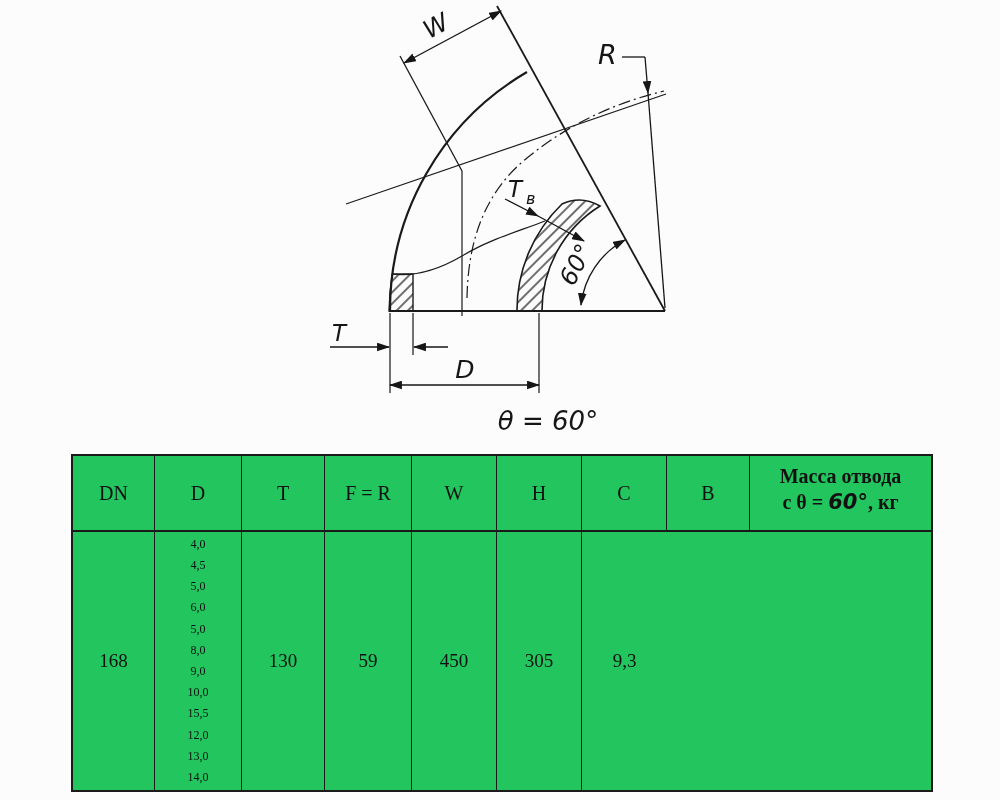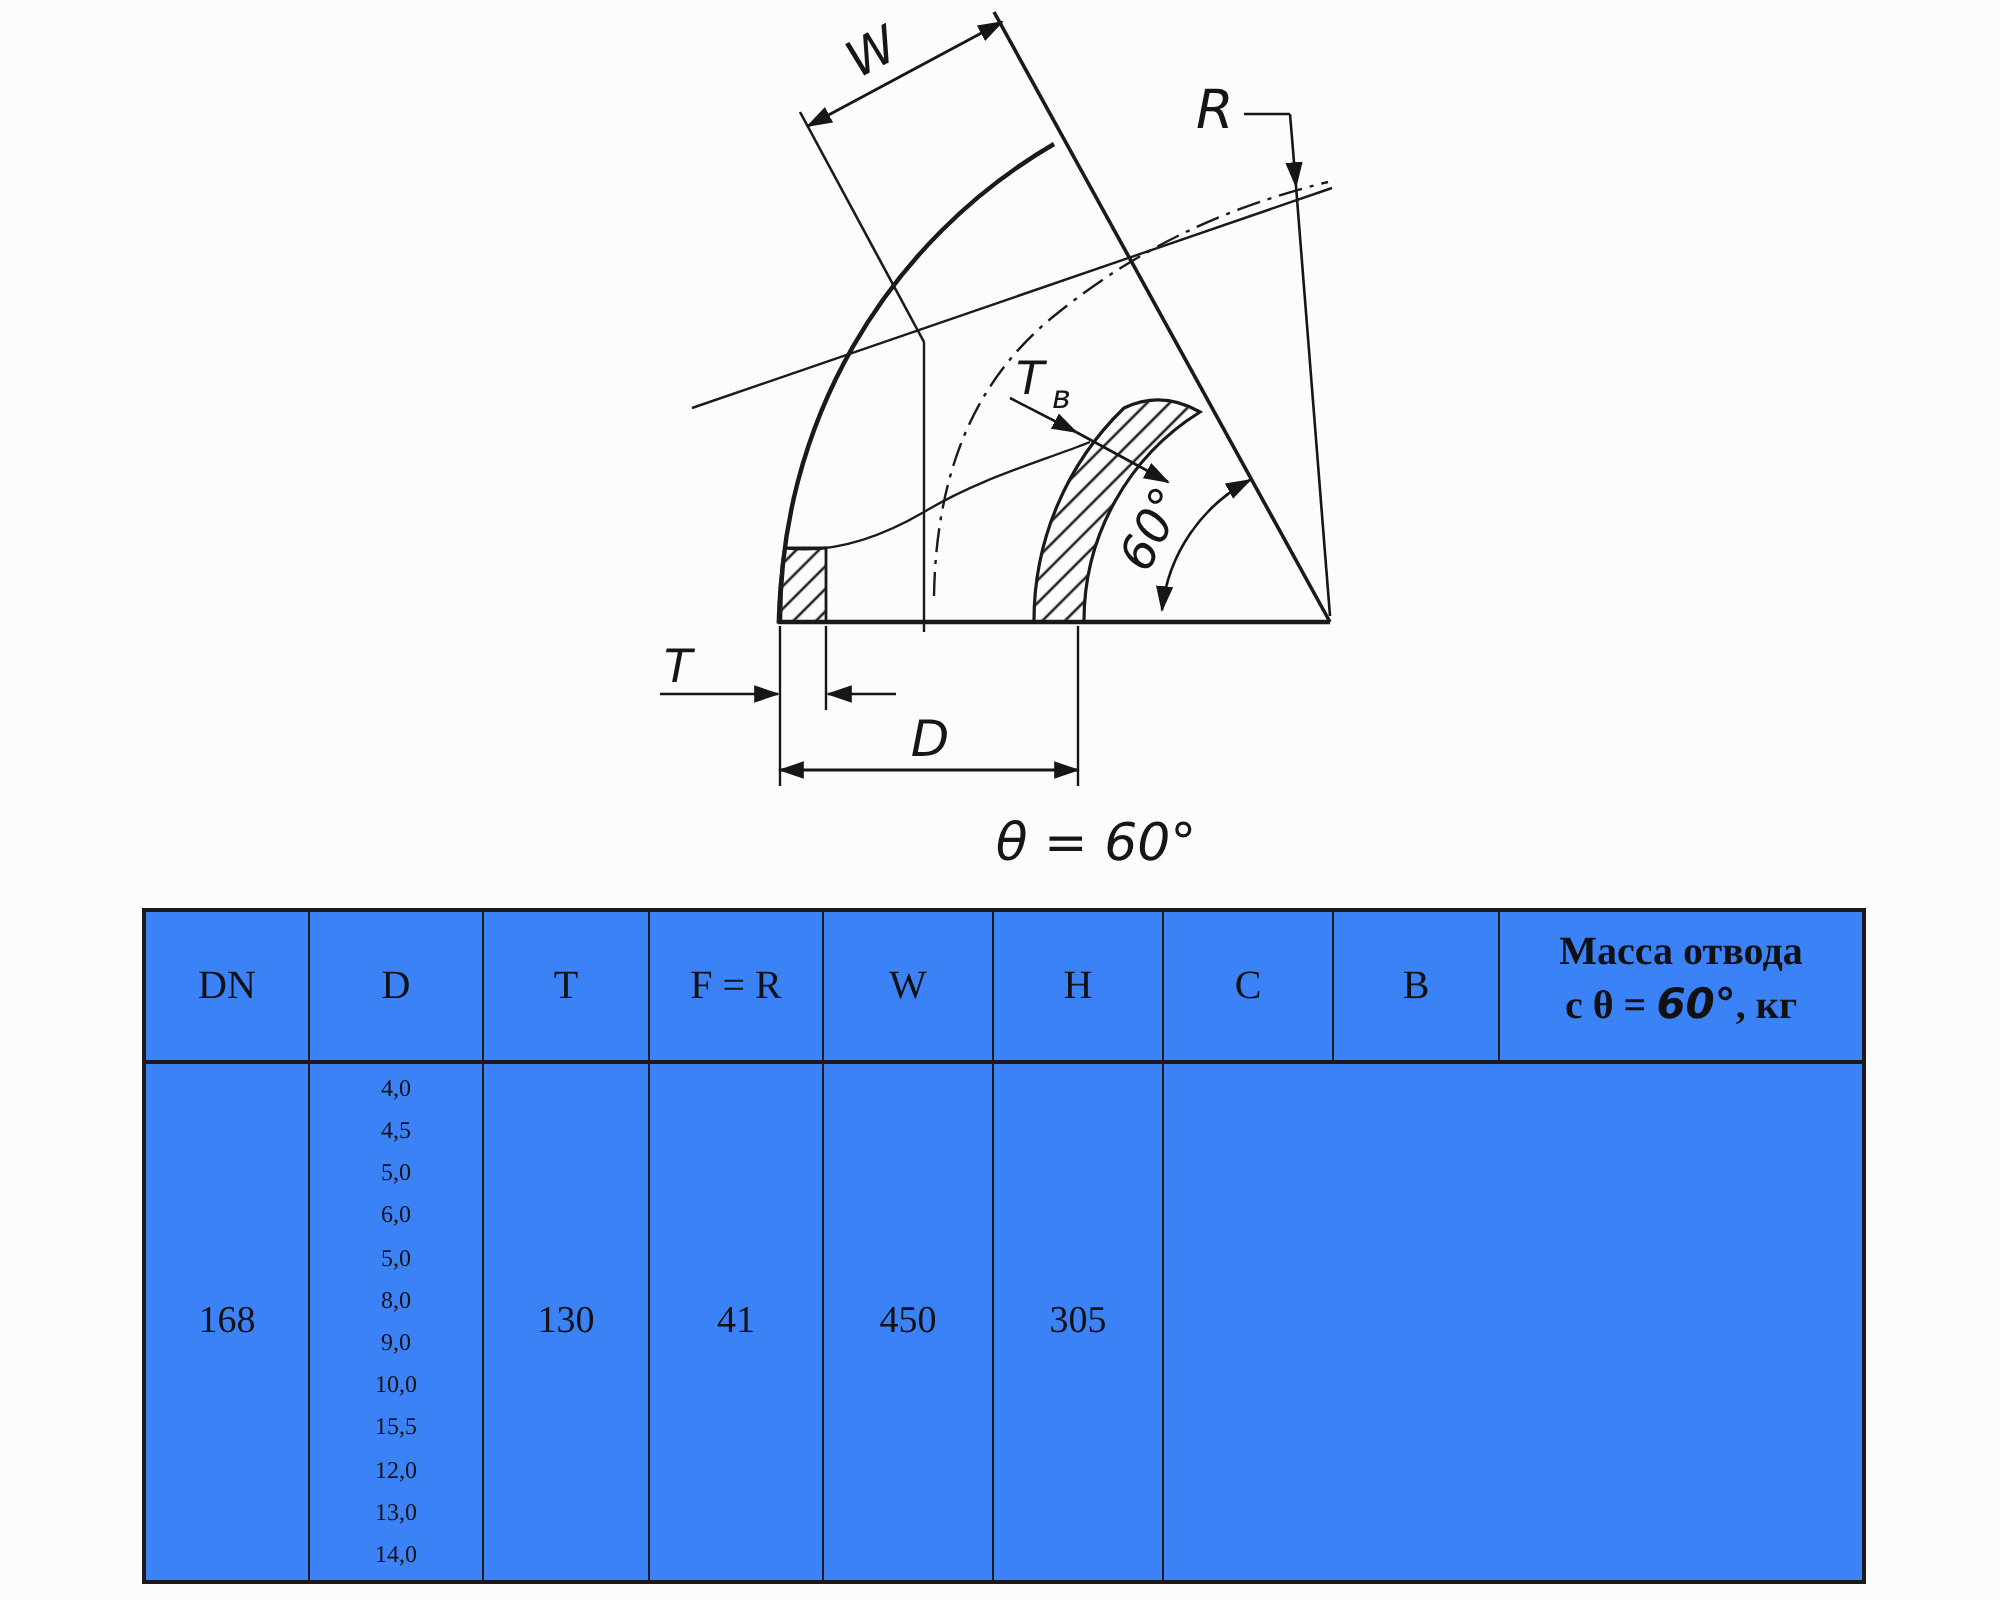--- a/index.html
+++ b/index.html
@@ -2,21 +2,21 @@
 <html><head>
 <meta charset="utf-8">
 <style>
   html,body{margin:0;padding:0;background:#f7f7f7;}
   #canvas{position:relative;width:1000px;height:800px;background:#fcfcfc;overflow:hidden;
           font-family:"Liberation Serif", serif;color:#111;}
   svg text{fill:#161616;}
   .drw-label{font-family:"DejaVu Sans", sans-serif;font-style:italic;}
   
   .tbl{position:absolute;left:71px;top:454px;width:858px;height:334px;
-       border:2.5px solid #1a1a1a;background:#3b82f6;display:grid;
+       border:2.5px solid #1a1a1a;background:#22c55e;display:grid;
        grid-template-columns:82px 87px 83px 87px 85px 85px 85px 83px 1fr;
        grid-template-rows:76px 1fr;}
   .cell{border-right:1.8px solid #1a1a1a;display:flex;align-items:center;
         justify-content:center;font-size:20px;}
   .cell.last{border-right:none;}
   .hdr{border-bottom:2.5px solid #1a1a1a;}
   .mass-hdr{flex-direction:column;justify-content:flex-start;padding-top:7px;
             line-height:1.3;font-size:20px;font-weight:bold;}
   .mass-hdr .l2 i{font-family:"DejaVu Sans", sans-serif;font-size:21px;}
   .data{font-size:19px;}
@@ -105,17 +105,18 @@
       <span>5,0</span>
       <span>8,0</span>
       <span>9,0</span>
       <span>10,0</span>
       <span>15,5</span>
       <span>12,0</span>
       <span>13,0</span>
       <span>14,0</span>
     </div>
     <div class="cell data">130</div>
-    <div class="cell data">41</div>
+    <div class="cell data">59</div>
     <div class="cell data">450</div>
     <div class="cell data">305</div>
+    <div class="cell data last">9,3</div>
   </div>
 </div>
 
 </body></html>

